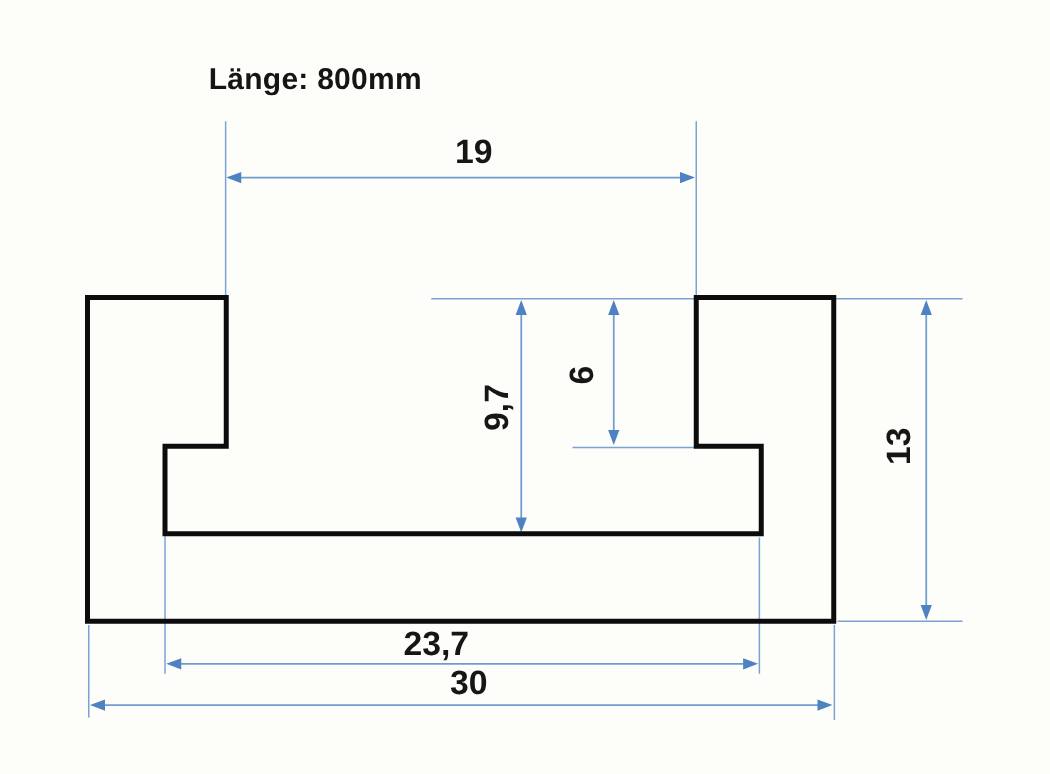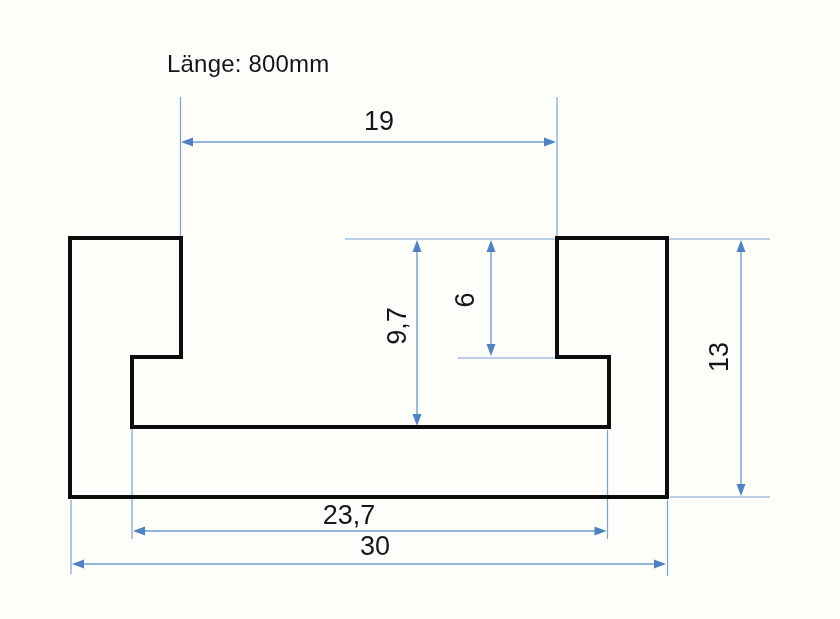--- a/index.html
+++ b/index.html
@@ -3,20 +3,21 @@
 <meta charset="utf-8">
 <style>
   html, body { margin: 0; padding: 0; background: #ffffff; }
   .canvas {
     position: relative;
     width: 840px;
     height: 619px;
     background: #fdfdfa;
     font-family: "Liberation Sans", sans-serif;
     overflow: hidden;
+    font-weight: bold;
   }
   .title {
     position: absolute;
     left: 167px;
     top: 50px;
     font-size: 24px;
     line-height: 1.2;
     color: #151515;
     letter-spacing: 0.2px;
     white-space: nowrap;

